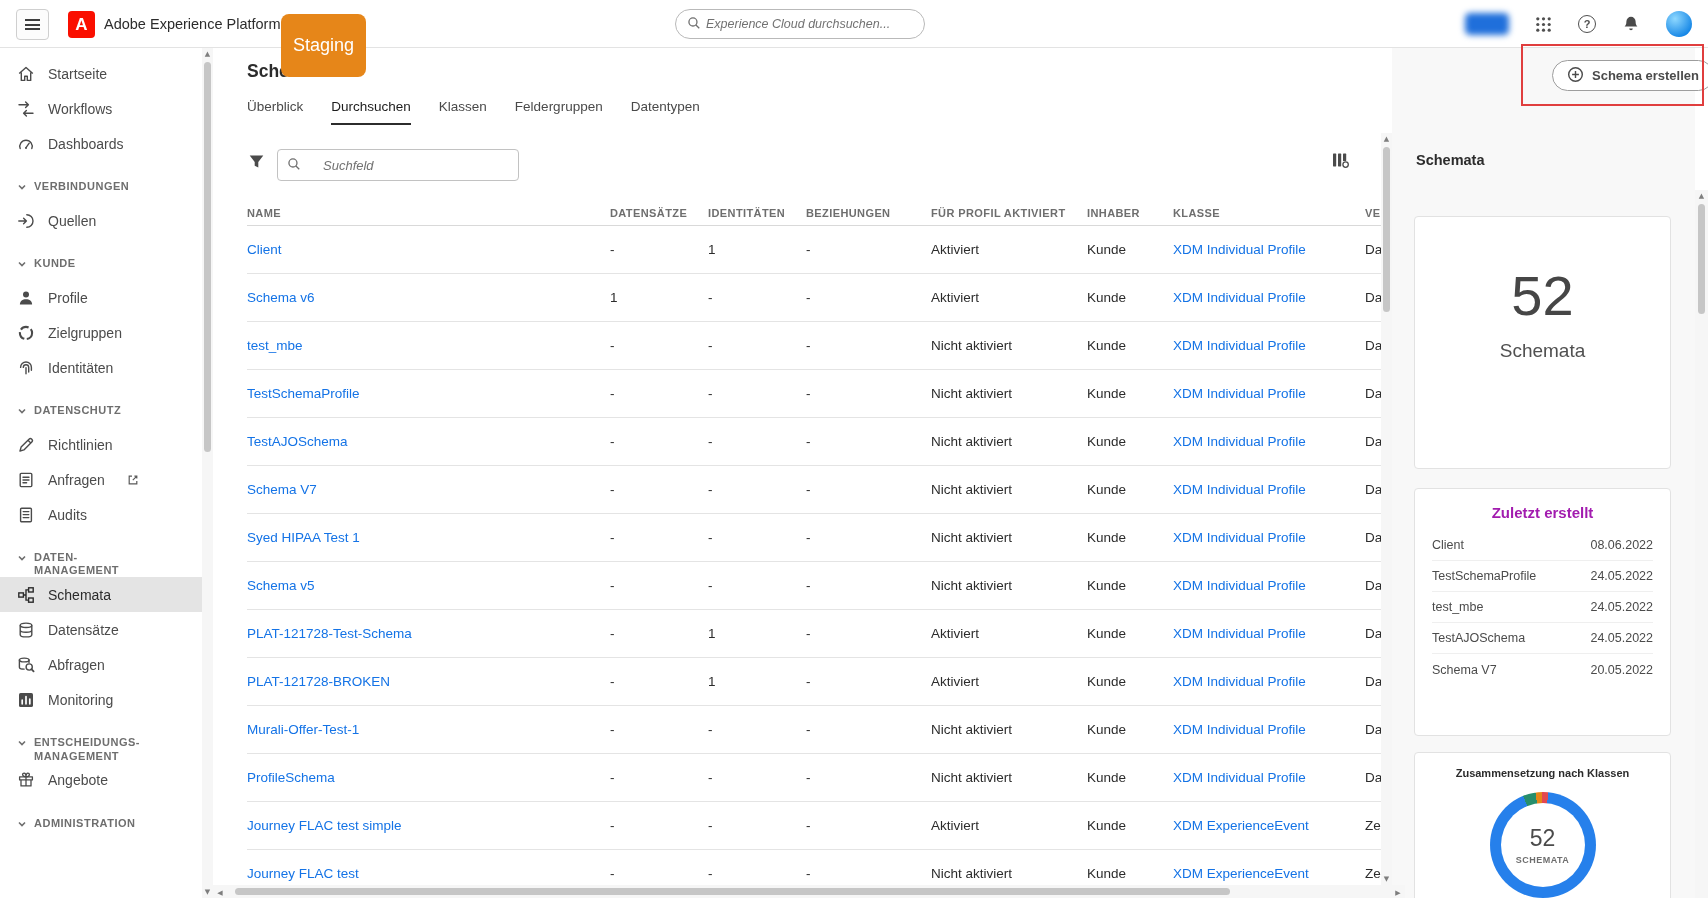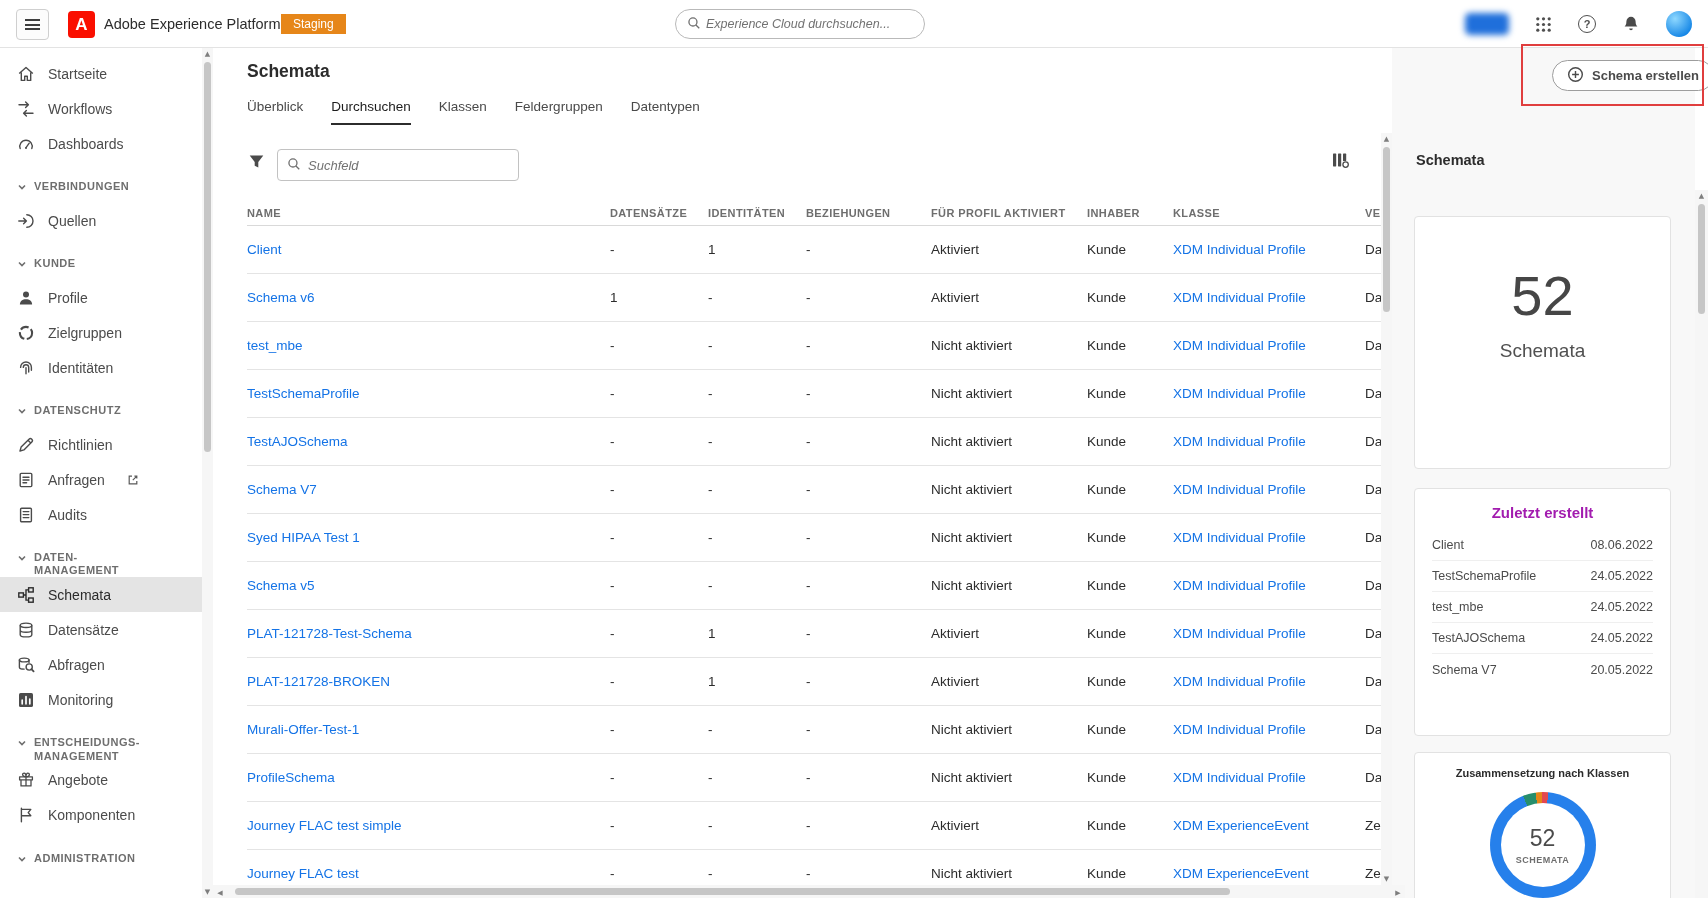--- a/index.html
+++ b/index.html
@@ -7,21 +7,21 @@
     font-family:"Liberation Sans","DejaVu Sans",sans-serif;font-size:14px}
   a{text-decoration:none}
 
   
   #topbar{position:absolute;left:0;top:0;width:1708px;height:48px;background:#fff;border-bottom:1px solid #e3e3e3;z-index:10}
   #menu-btn{position:absolute;left:16px;top:9px;width:33px;height:31px;border:1px solid #cfcfcf;border-radius:4px;background:#fcfcfc;display:flex;align-items:center;justify-content:center;cursor:pointer}
   .burger{width:15px;height:11px;display:flex;flex-direction:column;justify-content:space-between}
   .burger i{display:block;height:2px;background:#3e3e3e}
   #adobe-logo{position:absolute;left:68px;top:11px;width:27px;height:27px;background:#fa0f00;border-radius:4px;color:#fff;font-weight:bold;font-size:17px;display:flex;align-items:center;justify-content:center}
   #app-title{position:absolute;left:104px;top:16px;font-size:14.5px;color:#2c2c2c}
-  #env-badge{position:absolute;left:281px;top:14px;background:#e68619;color:#fff;font-size:12px;padding:3px 12px;border-radius:0}
+  #env-badge{position:absolute;left:281px;top:14px;background:#e68619;color:#fff;font-size:18px;padding:21px 12px;border-radius:8px}
   #global-search{position:absolute;left:675px;top:9px;width:250px;height:30px;border:1px solid #b9b9b9;border-radius:15px;display:flex;align-items:center;padding:0 11px;gap:5px;background:#fff}
   #global-search input,#table-search input{border:none;outline:none;flex:1;font-size:12.5px;font-style:italic;color:#555;font-family:inherit;background:transparent}
   input::placeholder{color:#727272;font-style:italic}
   #topbar-right{position:absolute;right:16px;top:0;height:48px;display:flex;align-items:center;gap:26px}
   #sandbox-blur{width:44px;height:22px;background:#1f6fdb;border-radius:5px;filter:blur(3px)}
   .tb-icon{display:flex;align-items:center;justify-content:center;cursor:pointer}
   #help-icon{width:18px;height:18px;border:1.6px solid #4f4f4f;border-radius:50%;color:#4f4f4f;font-size:11px;font-weight:bold;display:flex;align-items:center;justify-content:center;cursor:pointer}
   #avatar{width:26px;height:26px;border-radius:50%;background:radial-gradient(circle at 35% 30%,#8ed8ff,#1687e6 75%);cursor:pointer}
 
   
@@ -46,21 +46,21 @@
   #sb-right{left:1695px;top:190px;width:13px;height:708px}
   #sb-right .thumb{left:3px;width:7px;top:14px;height:110px}
 
   
   #main{position:absolute;left:213px;top:48px;width:1168px;height:850px;background:#fff;overflow:hidden}
   #page-title{position:absolute;left:34px;top:13px;font-size:17.5px;font-weight:bold;color:#2c2c2c}
   #tabs{position:absolute;left:34px;top:51px;display:flex;gap:28px;font-size:13.5px;color:#4a4a4a}
   .tab{padding-bottom:9px;cursor:pointer}
   .tab.active{color:#1c1c1c;border-bottom:2.5px solid #2c2c2c}
   #toolbar-funnel{position:absolute;left:34px;top:105px;cursor:pointer}
-  #table-search{position:absolute;left:64px;top:101px;width:242px;height:32px;border:1px solid #c2c2c2;border-radius:4px;display:flex;align-items:center;gap:7px;padding:0 9px;background:#fff}
+  #table-search{position:absolute;left:64px;top:101px;width:242px;height:32px;border:1px solid #c2c2c2;border-radius:4px;display:flex;align-items:center;gap:22px;padding:0 9px;background:#fff}
   #table-search input{font-size:13px}
   #col-settings{position:absolute;left:1118px;top:103px;cursor:pointer}
   .tgrid{display:grid;grid-template-columns:363px 98px 98px 125px 156px 86px 192px 60px;align-items:center}
   #thead{position:absolute;left:34px;top:152px;width:1220px;height:26px;font-size:11px;font-weight:bold;color:#6e6e6e;letter-spacing:.4px;border-bottom:1px solid #d9d9d9}
   #tbody{position:absolute;left:34px;top:178px;width:1220px}
   .trow{height:48px;border-bottom:1px solid #e4e4e4;font-size:13.5px;color:#2c2c2c}
   .lnk{color:#1473e6;cursor:pointer}
   .cell{white-space:nowrap;overflow:hidden}
 
   
@@ -274,26 +274,20 @@
       </svg>
     <span class="sec-label">ENTSCHEIDUNGS-MANAGEMENT</span>
   </div>
   <div class="nav-item">
     <svg width="18" height="18" viewBox="0 0 18 18" fill="none" stroke="#4b4b4b" stroke-width="1.3" stroke-linejoin="round">
         <rect x="2.6" y="5.8" width="12.8" height="3.1"></rect>
         <path d="M4 8.9 v6 h10 v-6 M9 5.8 v9.1 M9 5.8 C7.2 5.8 5.6 4.8 5.6 3.6 5.6 2.7 6.3 2.1 7.1 2.1 8.4 2.1 9 3.7 9 5.8 c0-2.1.6-3.7 1.9-3.7.8 0 1.5.6 1.5 1.5 0 1.2-1.6 2.2-3.4 2.2"></path>
       </svg>
     <span>Angebote</span>
   </div>
-  <div class="nav-item">
-    <svg width="18" height="18" viewBox="0 0 18 18" fill="none" stroke="#4b4b4b" stroke-width="1.4" stroke-linejoin="round" stroke-linecap="round">
-        <path d="M4.4 2.2 V15.8 M4.4 3.4 h9.4 L11.2 6.6 13.8 9.8 H4.4"></path>
-      </svg>
-    <span>Komponenten</span>
-  </div>
 
   <div class="nav-section">
     <svg width="10" height="10" viewBox="0 0 10 10" style="margin-top:2px">
         <path d="M2 3.5 L5 6.5 L8 3.5" stroke="#6e6e6e" stroke-width="1.6" fill="none"></path>
       </svg>
     <span class="sec-label">ADMINISTRATION</span>
   </div>
 </div>
 
 <div id="main">

